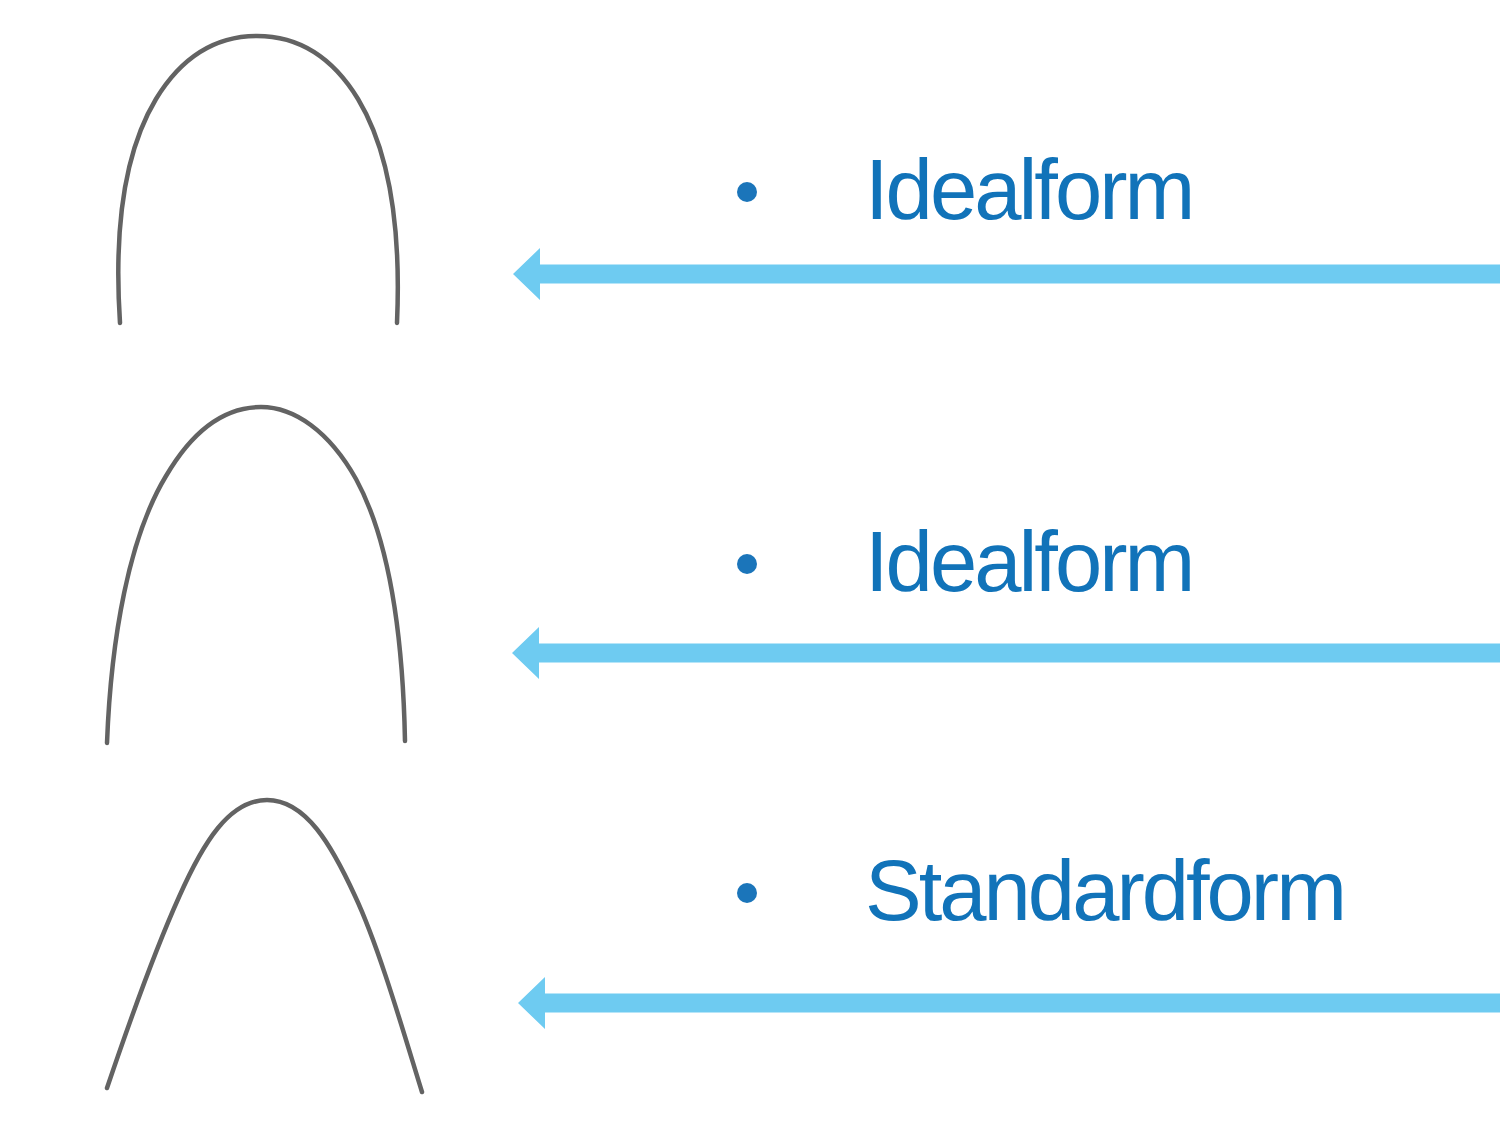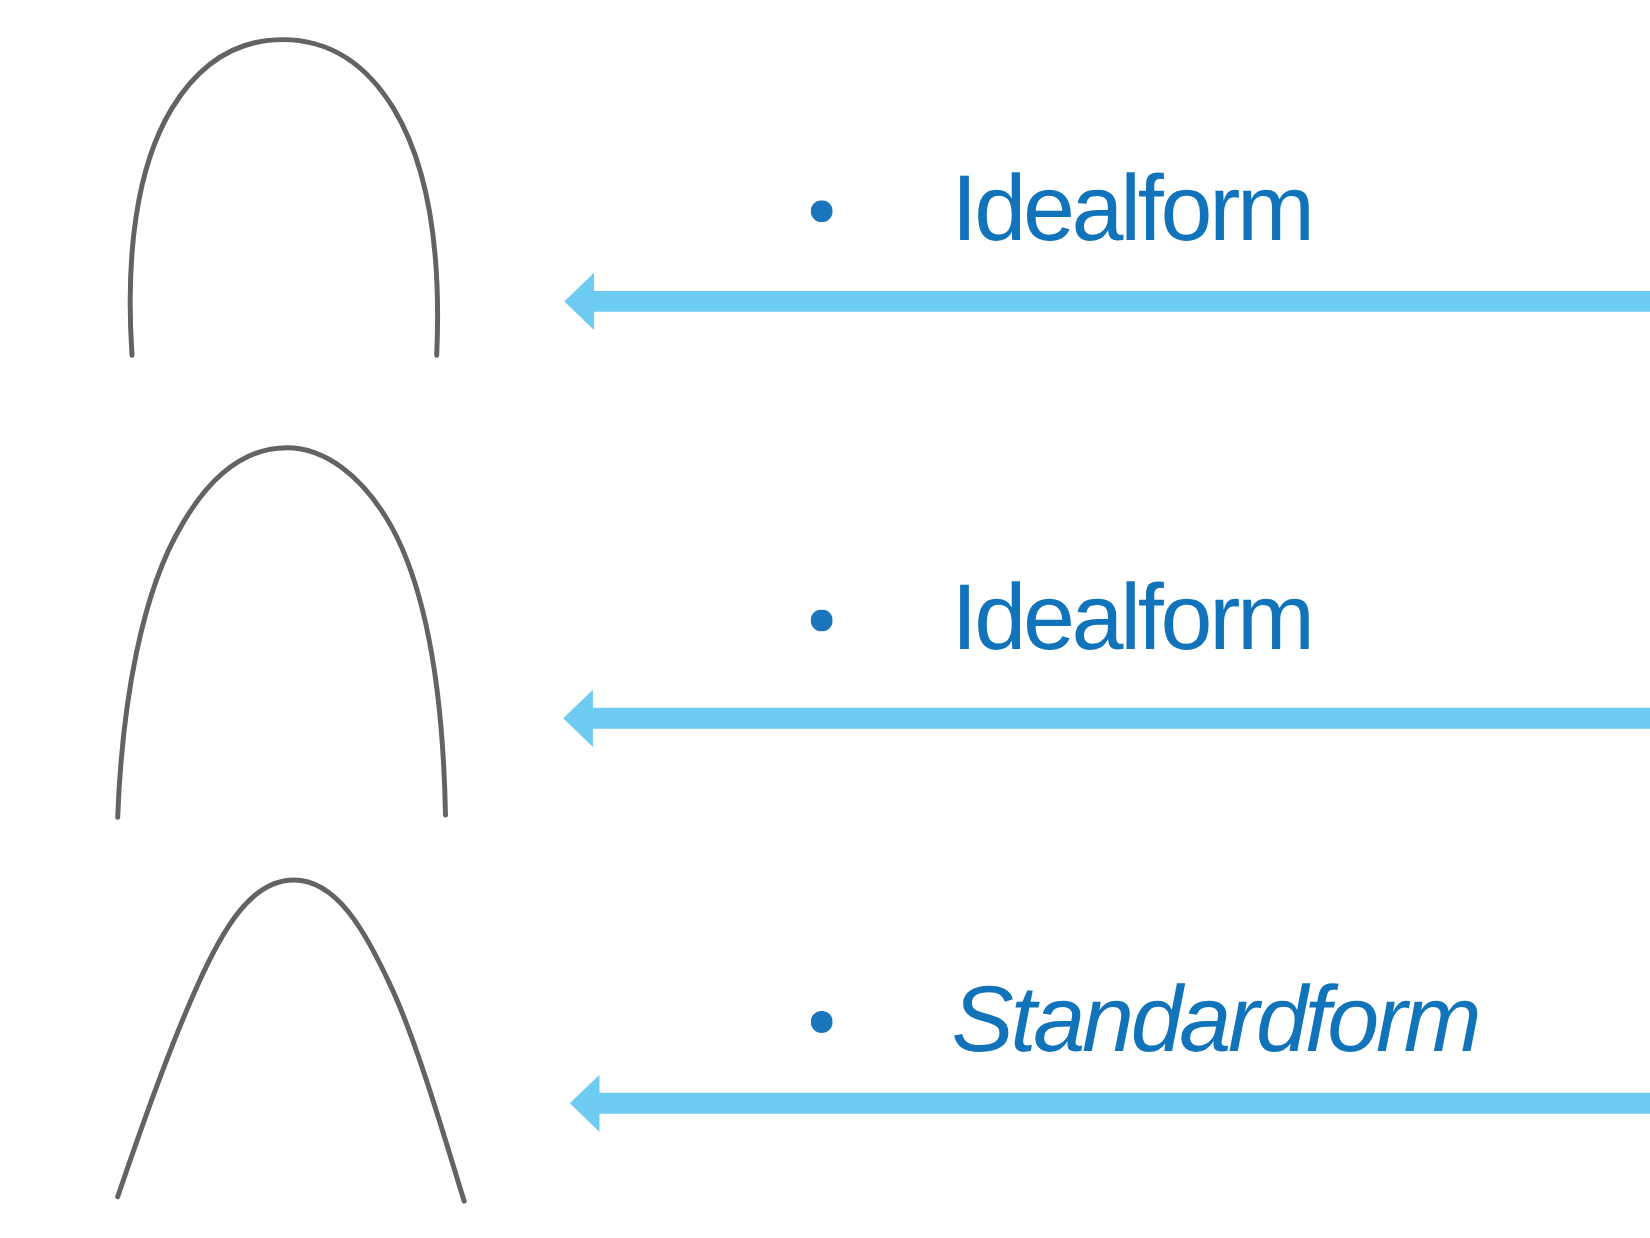--- a/index.html
+++ b/index.html
@@ -22,21 +22,21 @@
   }
   .row {
     position: absolute;
     left: 737px;
     height: 100px;
     display: flex;
     align-items: center;
   }
   .row-1 { top: 139px; }
   .row-2 { top: 511px; }
-  .row-3 { top: 876px; font-style: italic; }
+  .row-3 { top: 840px; }
   .bullet {
     width: 20px; height: 20px;
     flex: 0 0 auto;
     margin-top: 6px;
   }
   .label {
     margin-left: 108px;
     font-size: 85px;
     line-height: 85px;
     letter-spacing: -3px;

